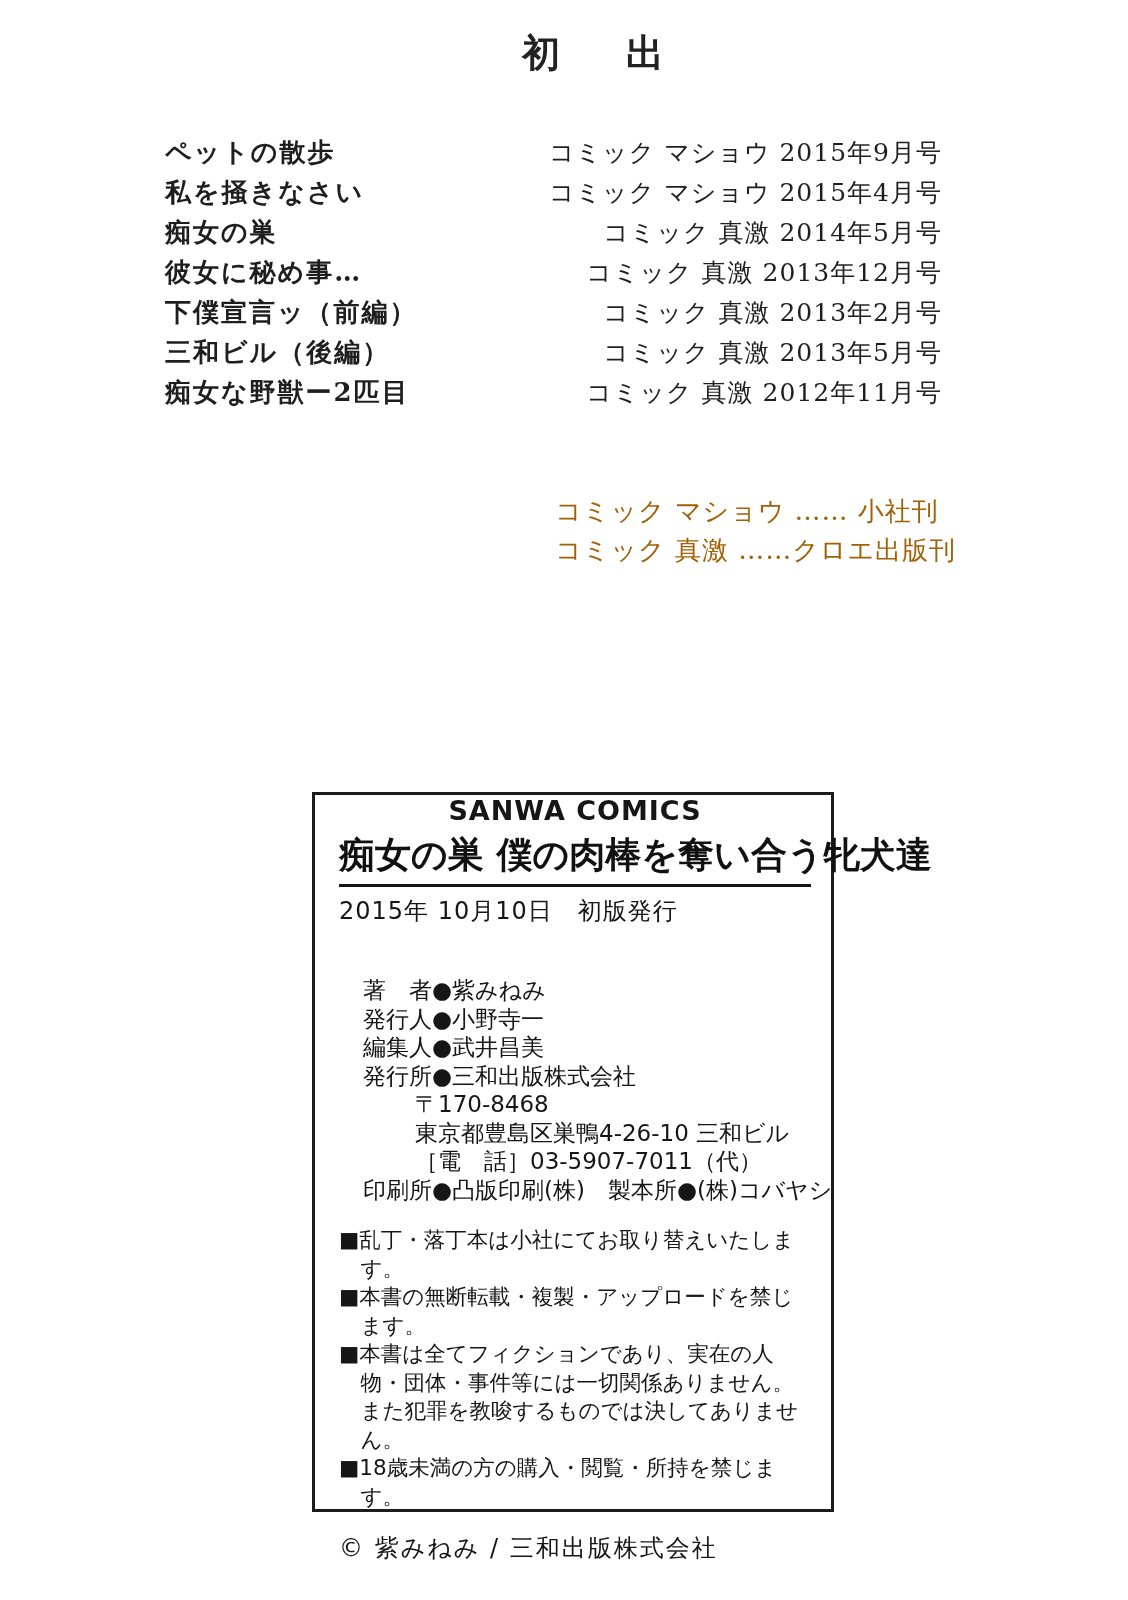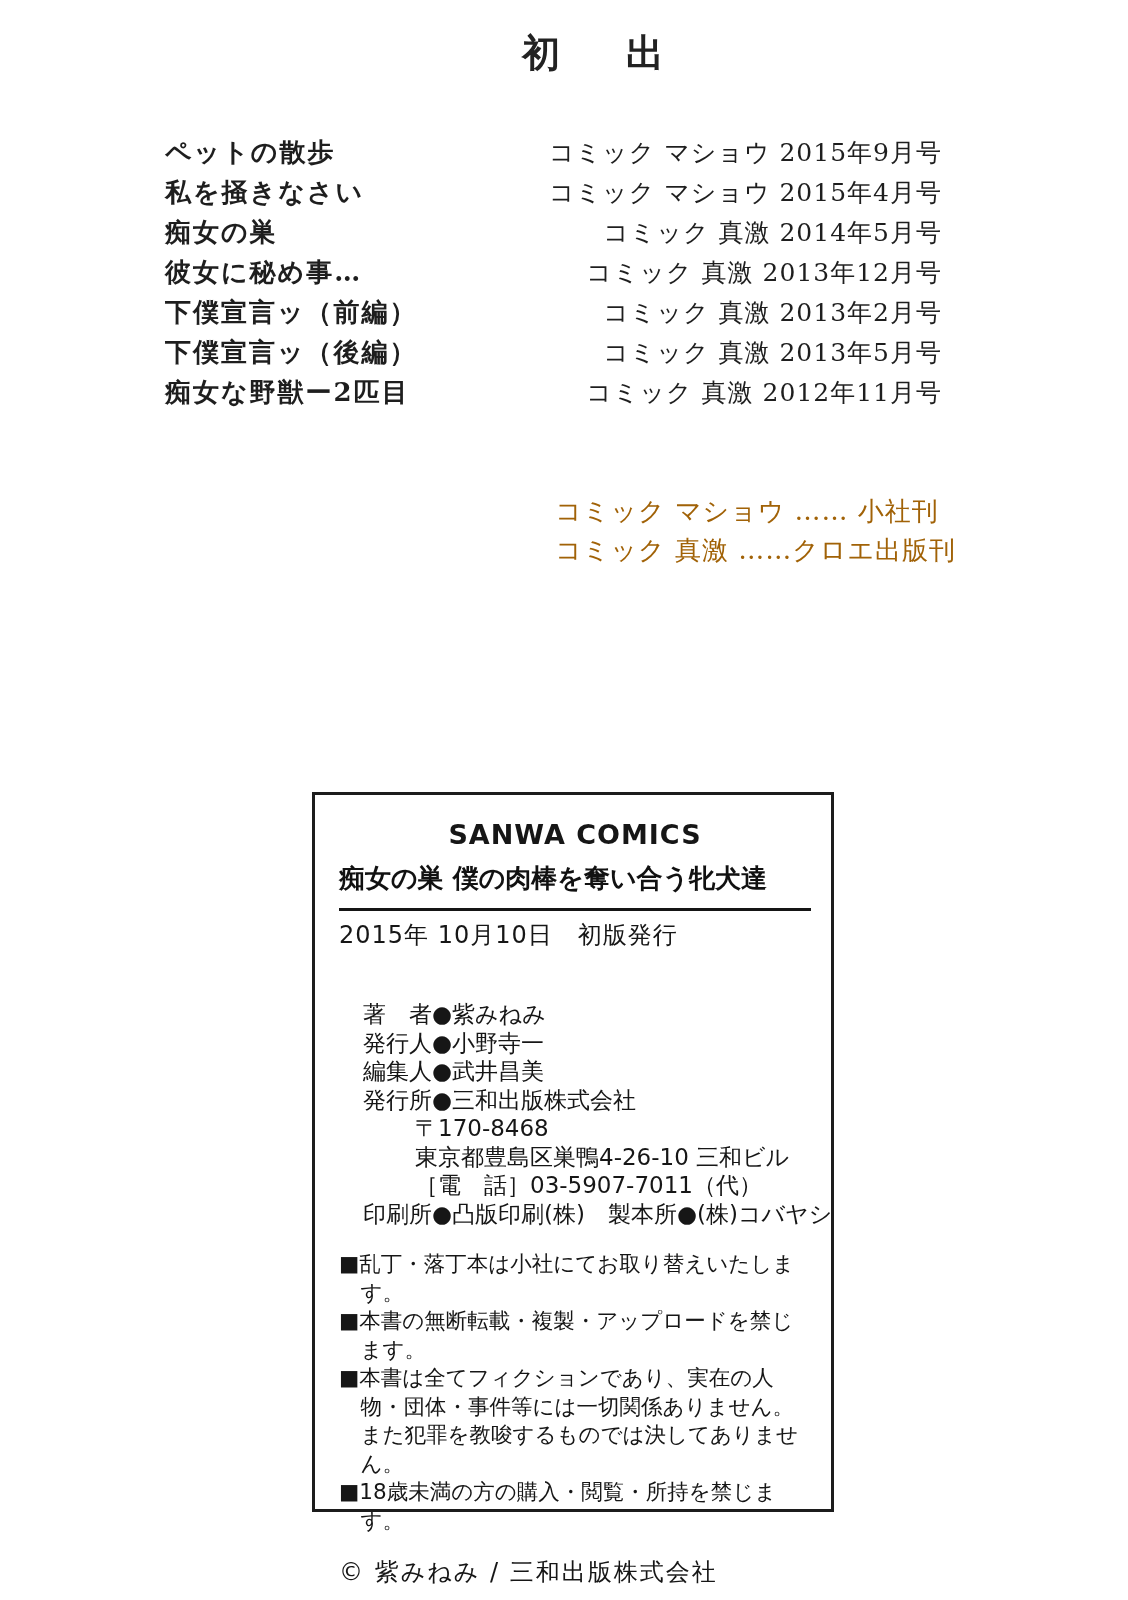--- a/index.html
+++ b/index.html
@@ -76,32 +76,31 @@
     top: 792px;
     width: 522px;
     height: 720px;
     box-sizing: border-box;
     border: 3px solid #1c1c1c;
     padding: 0 20px 0 24px;
     font-family: "DejaVu Sans", "Liberation Sans", sans-serif;
     color: #161616;
   }
   .brand {
-    margin-top: 24px;
     text-align: center;
     font-weight: bold;
     font-size: 27px;
     line-height: 32px;
     letter-spacing: 1px;
     font-family: "DejaVu Sans", "Liberation Sans", sans-serif;
   }
   .book-title {
     margin-top: 12px;
     font-weight: bold;
-    font-size: 26px;
+    font-size: 36px;
     line-height: 31px;
     white-space: nowrap;
     font-family: "DejaVu Serif", "Liberation Serif", serif;
     color: #111;
   }
   .title-rule {
     border: none;
     border-top: 3px solid #151515;
     margin: 14px 0 0 0;
   }
@@ -166,21 +165,21 @@
   </div>
   <div class="pub-row">
     <span class="pub-title">彼女に秘め事…</span>
     <span class="pub-source">コミック 真激 2013年12月号</span>
   </div>
   <div class="pub-row">
     <span class="pub-title">下僕宣言ッ（前編）</span>
     <span class="pub-source">コミック 真激 2013年2月号</span>
   </div>
   <div class="pub-row">
-    <span class="pub-title">下僕宣言ッ（後編）</span>
+    <span class="pub-title">三和ビル（後編）</span>
     <span class="pub-source">コミック 真激 2013年5月号</span>
   </div>
   <div class="pub-row">
     <span class="pub-title">痴女な野獣ー2匹目</span>
     <span class="pub-source">コミック 真激 2012年11月号</span>
   </div>
 </div>
 
 <div class="pub-notes">
   <div>コミック マショウ …… 小社刊</div>

